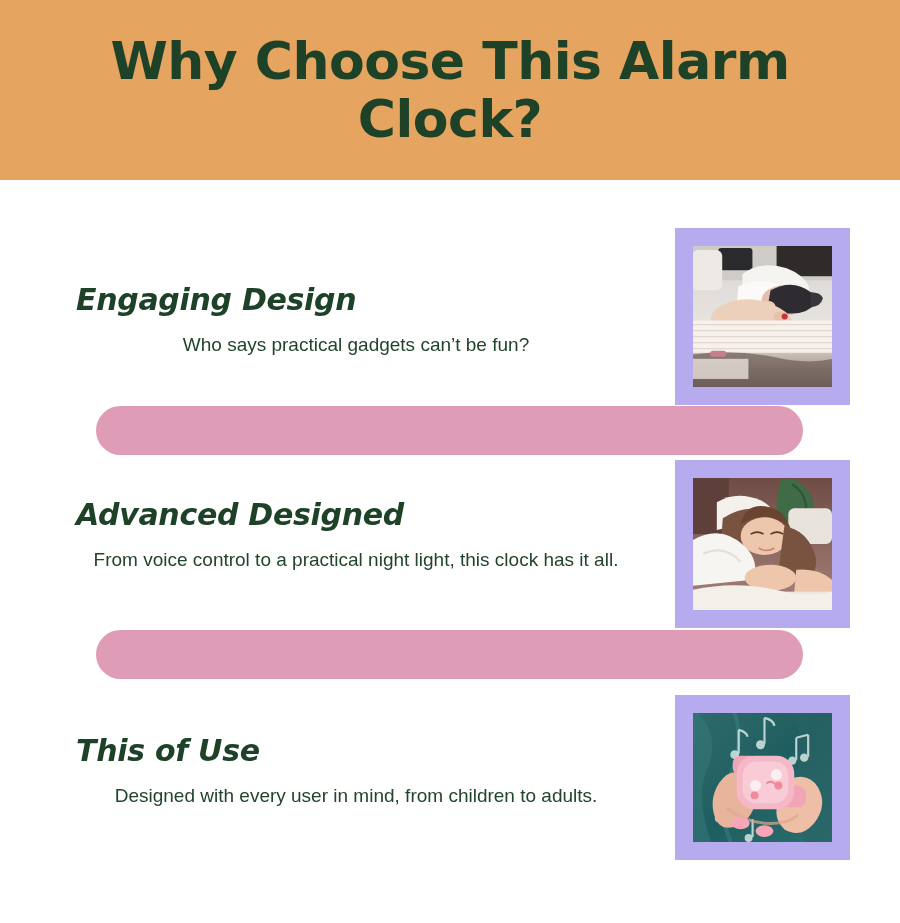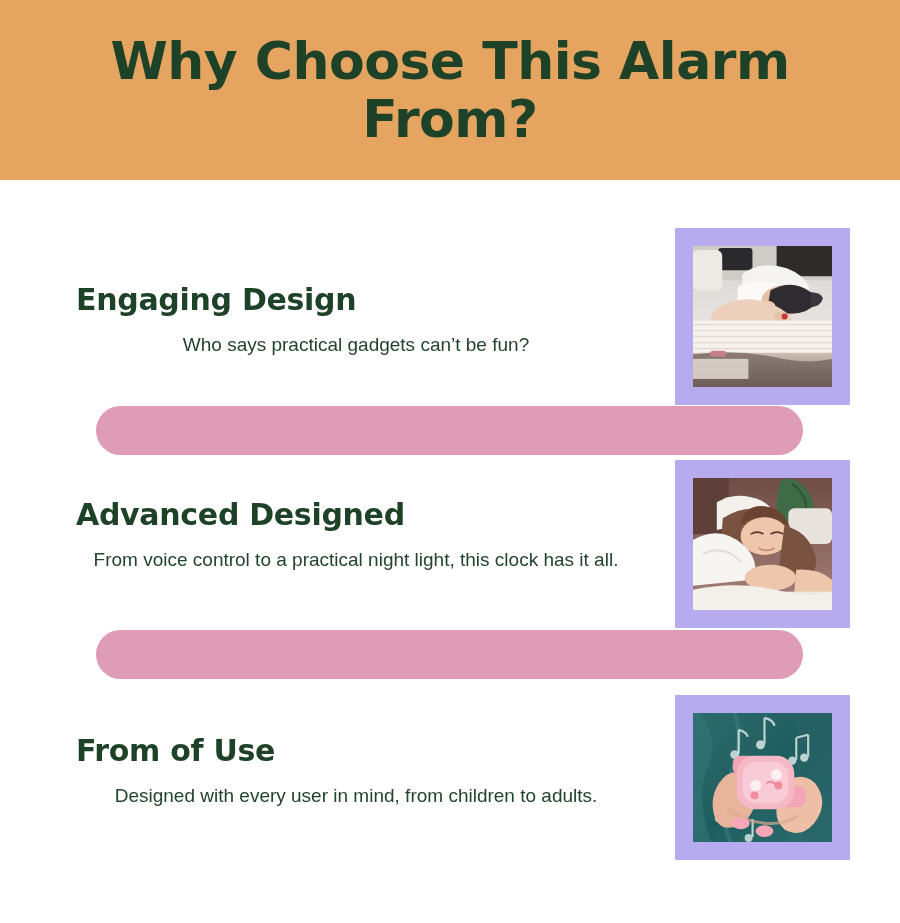--- a/index.html
+++ b/index.html
@@ -51,20 +51,21 @@
     width: 580px;
   }
   .feature-heading {
     font-family: "DejaVu Sans", sans-serif;
     font-weight: bold;
     font-size: 30px;
     line-height: 1.1;
     letter-spacing: -0.3px;
     color: #1e4228;
     margin: 0 0 16px 0;
+    font-style: italic;
   }
   .feature-body {
     font-family: "Liberation Sans", sans-serif;
     font-weight: normal;
     font-size: 19px;
     line-height: 1.42;
     color: #23442c;
     margin: 0;
     max-width: 560px;
     text-align: center;
@@ -110,36 +111,36 @@
   #pill-2 { top: 630px; }
 </style>
 </head>
 <body>
 
 <div id="poster">
 
   <div class="header-band">
     <h1 class="header-title">
       <span>Why Choose This Alarm</span><br>
-      <span>From?</span>
+      <span>Clock?</span>
     </h1>
   </div>
 
   <div class="feature-text" id="text-1">
     <div class="feature-heading">Engaging Design</div>
     <div class="feature-body">Who says practical gadgets can’t be fun?</div>
   </div>
 
   <div class="feature-text" id="text-2">
     <div class="feature-heading">Advanced Designed</div>
     <div class="feature-body">From voice control to a practical night light, this clock has it all.</div>
   </div>
 
   <div class="feature-text" id="text-3">
-    <div class="feature-heading">From of Use</div>
+    <div class="feature-heading">This of Use</div>
     <div class="feature-body">Designed with every user in mind, from children to adults.</div>
   </div>
 
   <div class="photo-frame" id="frame-1">
     <div class="photo">
       <svg viewBox="0 0 140 140" preserveAspectRatio="xMidYMid slice" aria-hidden="true">
         <defs>
           <linearGradient id="p1bg" x1="0" y1="0" x2="0" y2="1">
             <stop offset="0" stop-color="#d9d5d2"></stop>
             <stop offset="1" stop-color="#f2eeea"></stop>

